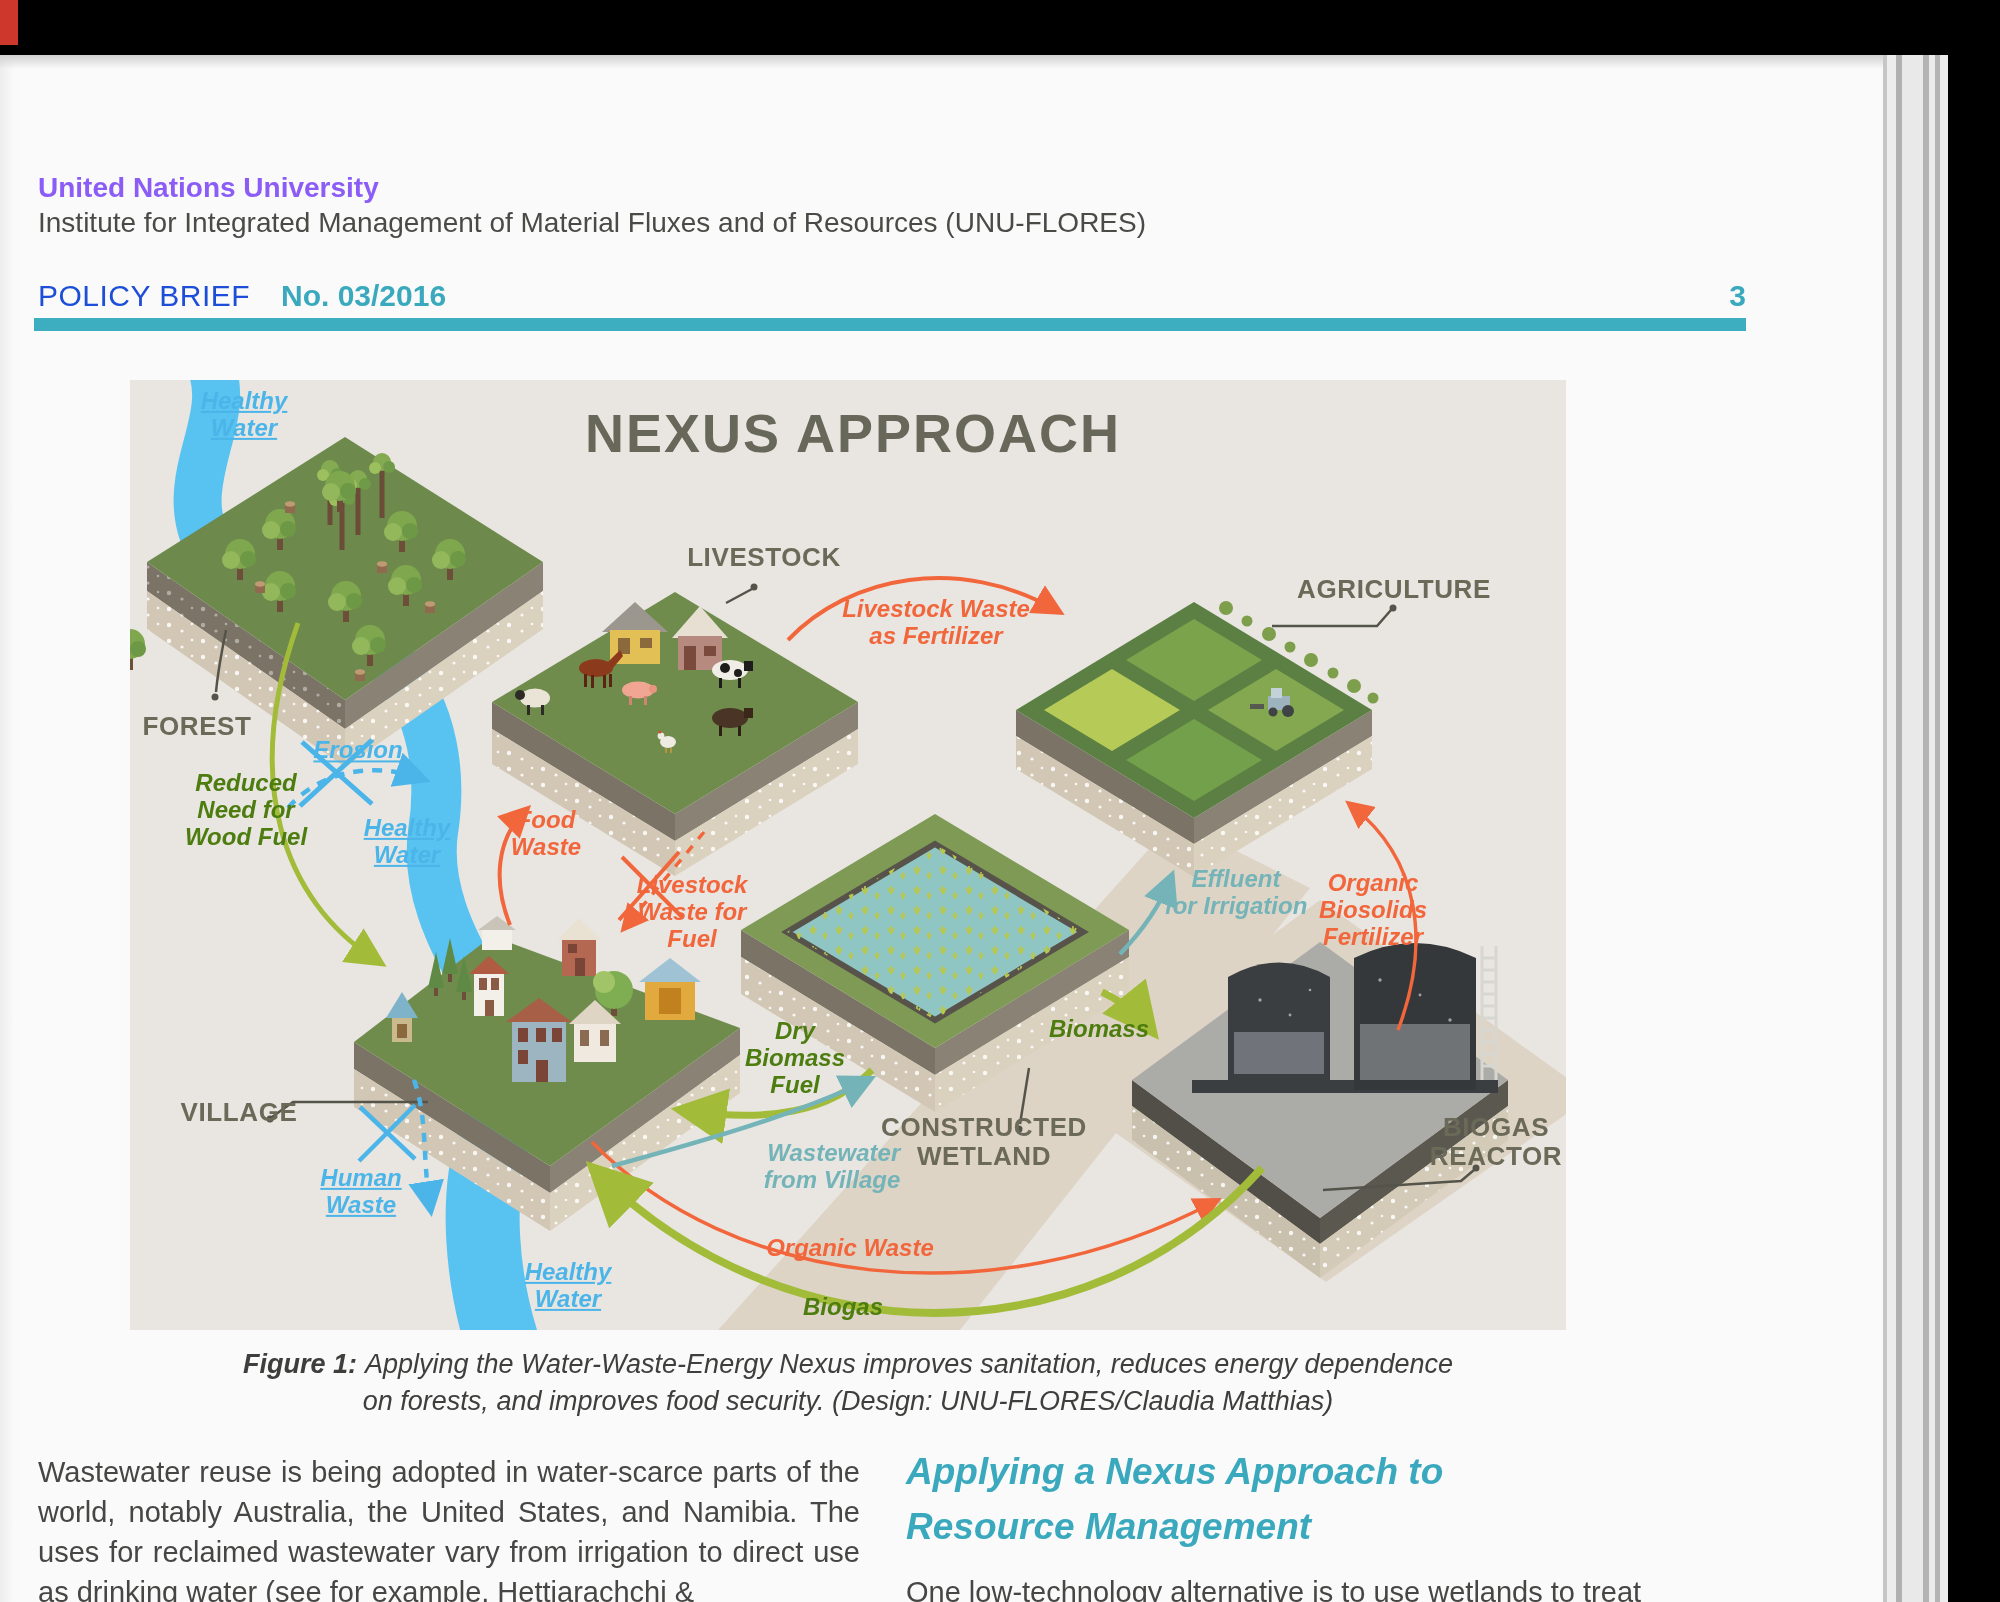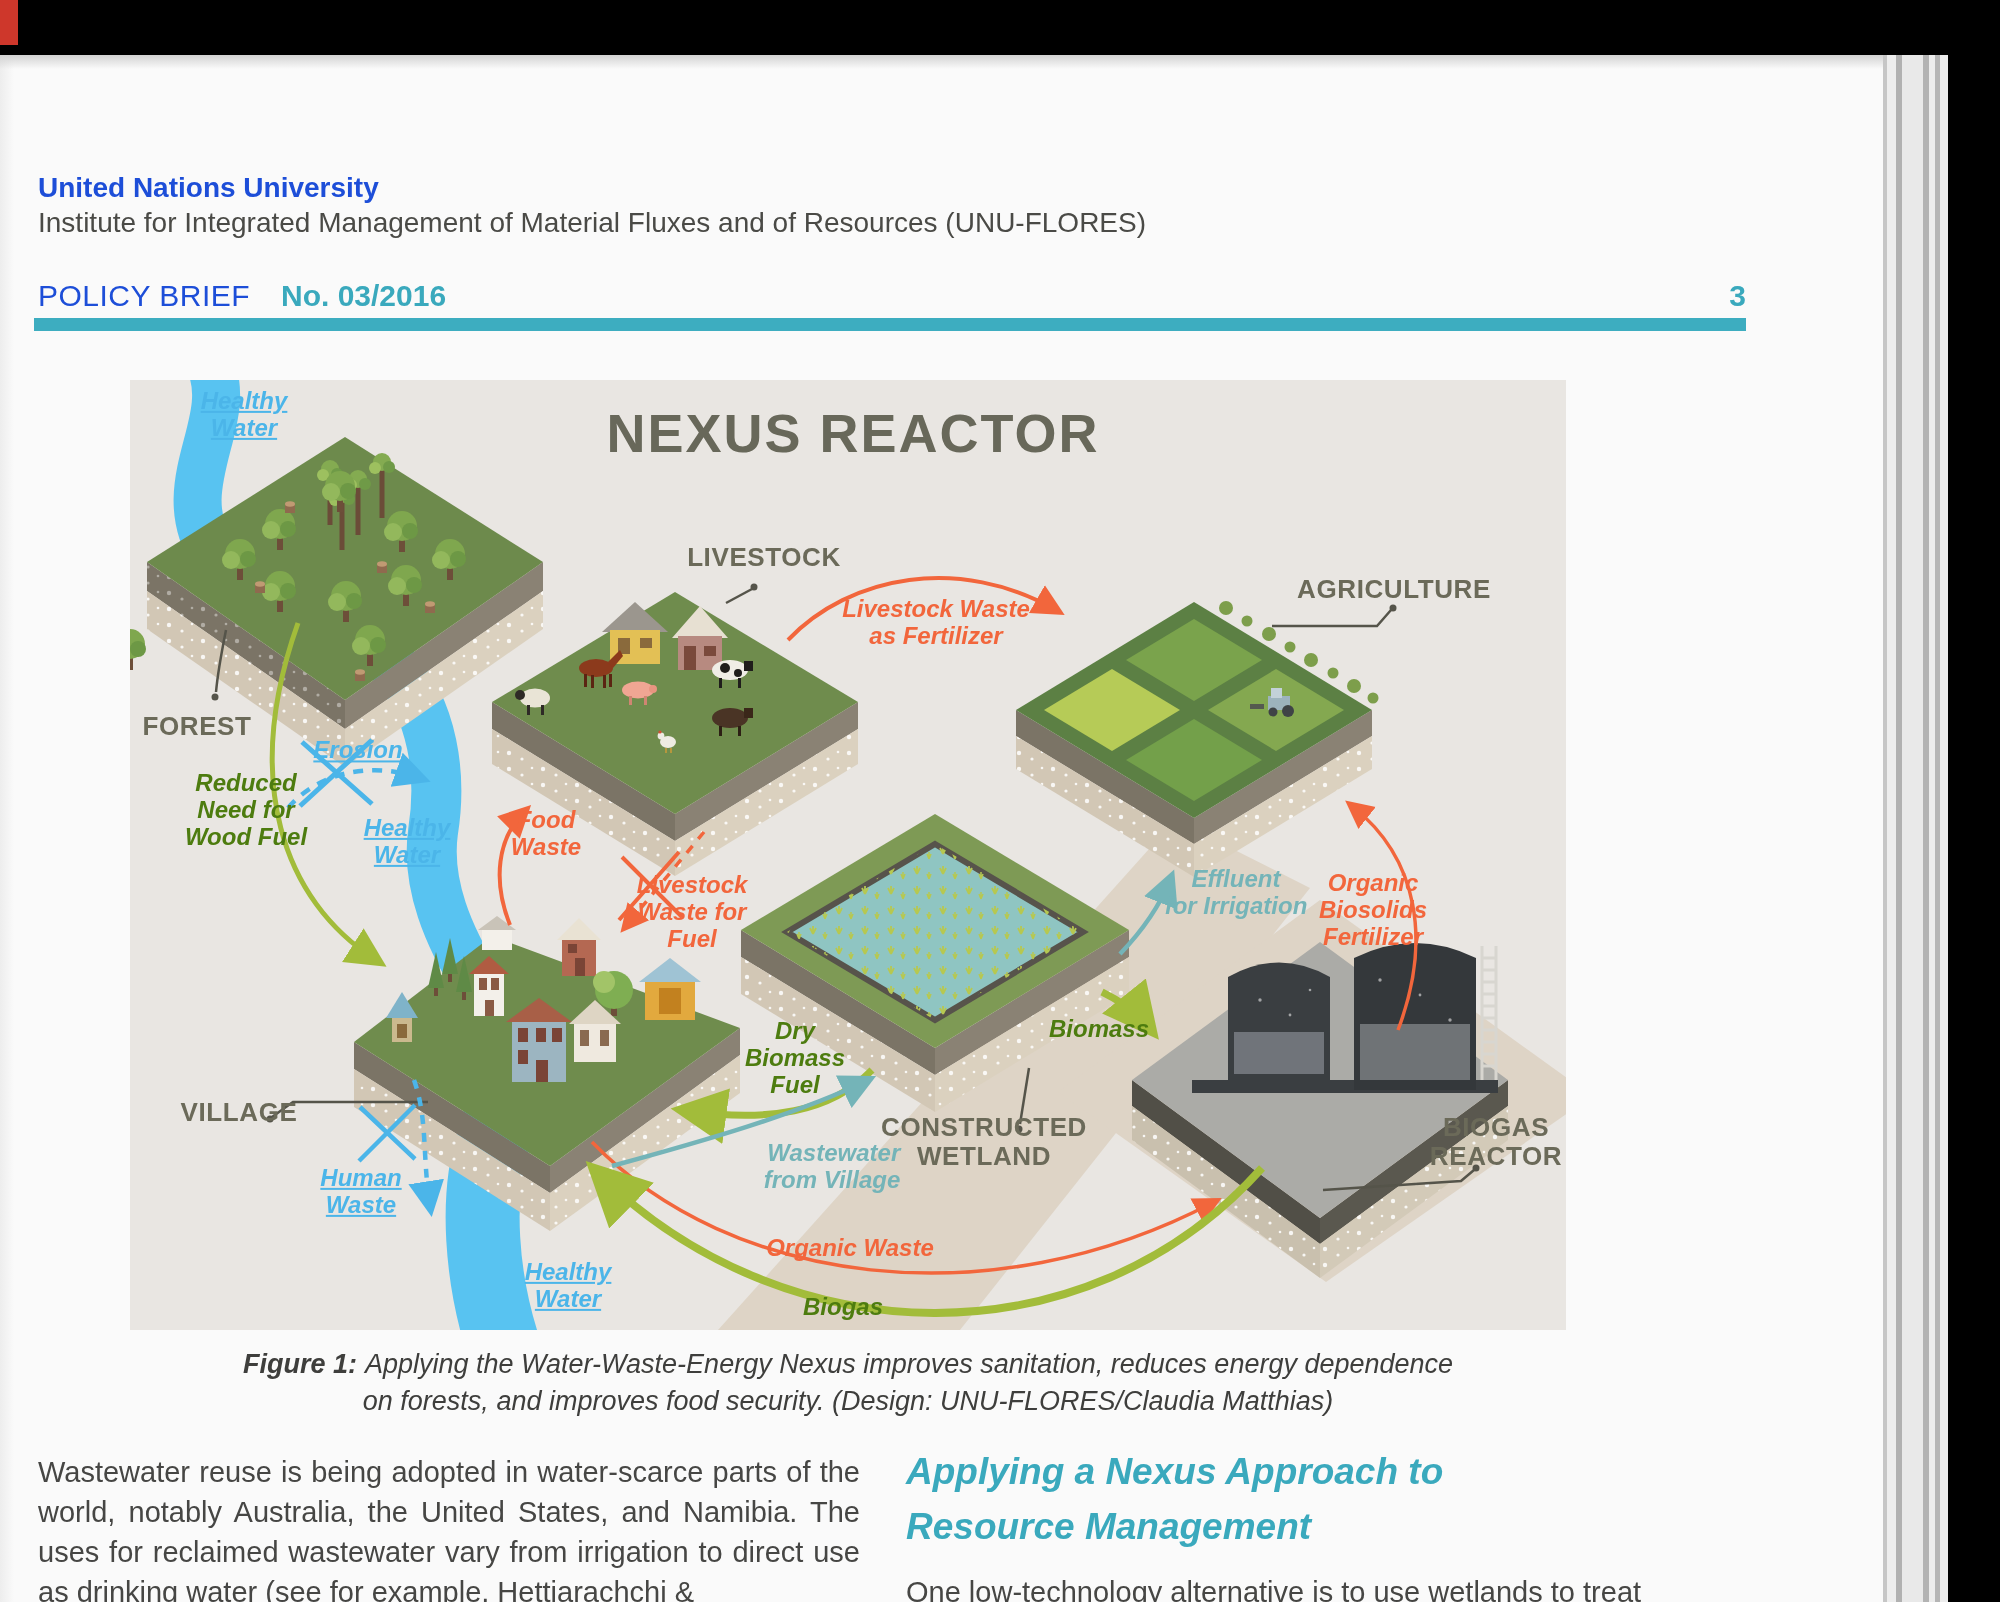--- a/index.html
+++ b/index.html
@@ -13,21 +13,21 @@
   .bar-shadow{position:absolute;left:0;top:55px;width:100%;height:14px;
       background:linear-gradient(#d2d2d2,rgba(250,250,250,0));z-index:30;}
   .right-black{position:absolute;right:0;top:0;width:52px;height:100%;background:#000;z-index:35;}
   .page-stack{position:absolute;right:52px;top:42px;bottom:0;width:65px;z-index:34;background:
      linear-gradient(90deg,#c6c6c6 0 4px,#ededed 4px 13px,#b1b1b1 13px 19px,#e9e9e9 19px 40px,
      #b3b3b3 40px 46px,#ececec 46px 52px,#b5b5b5 52px 57px,#ececec 57px 65px);}
   .left-curve{position:absolute;left:0;top:55px;bottom:0;width:14px;z-index:30;
       background:linear-gradient(90deg,#ededed,rgba(250,250,250,0));}
 
   
-  .org{position:absolute;left:38px;top:172px;font-size:28px;font-weight:bold;color:#1d4ed8;}
+  .org{position:absolute;left:38px;top:172px;font-size:28px;font-weight:bold;color:#8b5cf6;}
   .institute{position:absolute;left:38px;top:207px;font-size:28px;color:#4a4a46;}
   .brief-label{position:absolute;left:38px;top:279px;font-size:30px;color:#1d4ed8;letter-spacing:.5px;}
   .brief-no{position:absolute;left:281px;top:279px;font-size:30px;font-weight:bold;color:#3aa9bd;}
   .page-num{position:absolute;right:254px;top:279px;font-size:30px;font-weight:bold;color:#3aa9bd;}
   .rule{position:absolute;left:34px;top:318px;width:1712px;height:13px;background:#3dadc0;}
 
   
   .figure{position:absolute;left:130px;top:380px;width:1436px;height:950px;background:#e9e6e2;overflow:hidden;}
   .figure svg{position:absolute;left:0;top:0;}
   .fl{position:absolute;transform:translate(-50%,-50%);text-align:center;white-space:pre-line;
@@ -374,21 +374,21 @@
         <path d="M 1132,788 C 955,985 655,975 470,795" stroke="#a2bc3a" stroke-width="8" marker-end="url(#m-g)"></path>
         <path d="M 158,428 C 190,390 245,382 290,398" stroke="#4bb5e9" stroke-width="4.5" stroke-dasharray="10 9" marker-end="url(#m-b)"></path>
         <path d="M 172,362 L 242,424 M 242,360 L 170,426" stroke="#4bb5e9" stroke-width="5"></path>
         <path d="M 284,700 C 298,740 292,775 300,826" stroke="#4bb5e9" stroke-width="4.5" stroke-dasharray="9 9" marker-end="url(#m-b)"></path>
         <path d="M 230,727 L 285,779 M 285,725 L 229,781" stroke="#4bb5e9" stroke-width="4.5"></path>
         <path d="M 482,786 C 570,762 668,734 736,701" stroke="#74b4b8" stroke-width="4.5" marker-end="url(#m-t)"></path>
         <path d="M 990,574 C 1013,550 1030,525 1040,500" stroke="#74b4b8" stroke-width="4.5" marker-end="url(#m-t)"></path>
       </g>
     </svg>
 
-    <div class="fl fig-title" style="left:723px;top:54px;">NEXUS REACTOR</div>
+    <div class="fl fig-title" style="left:723px;top:54px;">NEXUS APPROACH</div>
     <div class="fl flow c-blue" style="left:114px;top:34px;">Healthy
 Water</div>
     <div class="fl tile-label" style="left:67px;top:347px;">FOREST</div>
     <div class="fl flow c-blue" style="left:228px;top:370px;">Erosion</div>
     <div class="fl flow c-green" style="left:116px;top:430px;">Reduced
 Need for
 Wood Fuel</div>
     <div class="fl flow c-blue" style="left:277px;top:461px;">Healthy
 Water</div>
     <div class="fl flow c-orange" style="left:416px;top:453px;">Food

